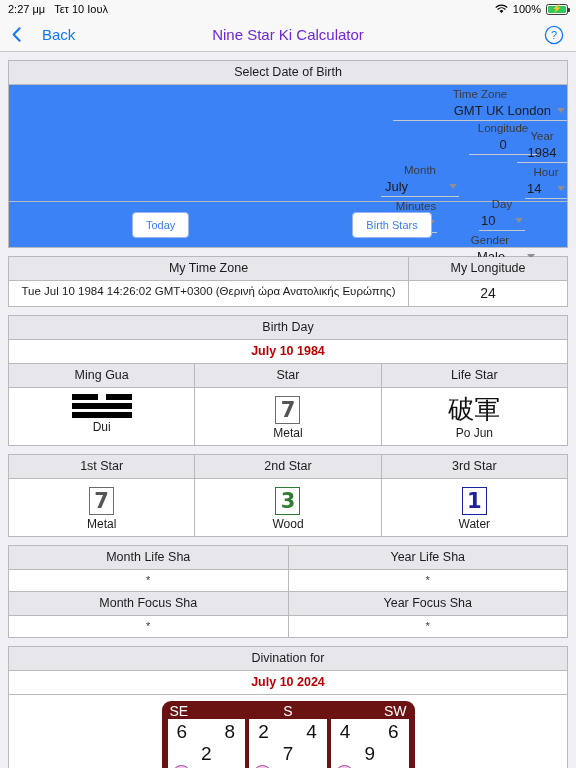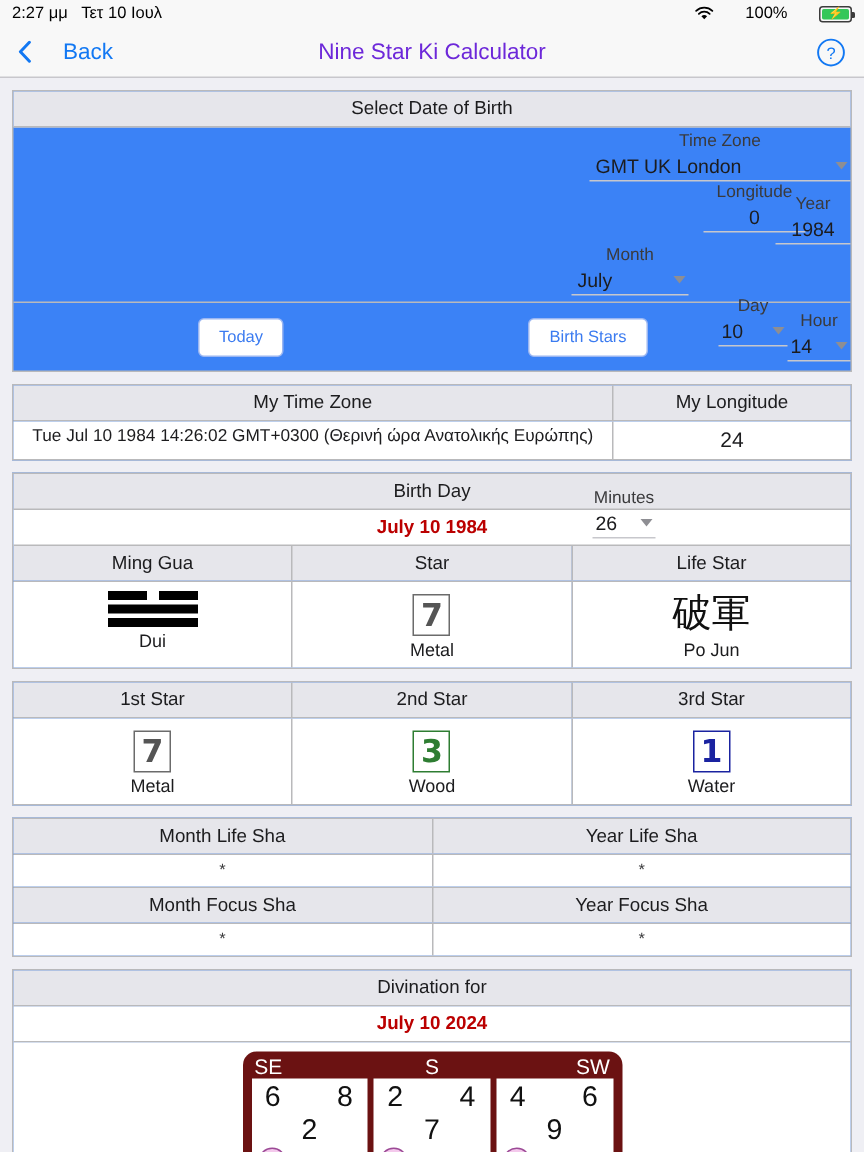--- a/index.html
+++ b/index.html
@@ -15,21 +15,21 @@
   .statusbar {
     height: 18px;
     background: #f8f8f8;
     display: flex;
     align-items: center;
     padding: 0 8px;
     font-size: 11px;
     color: #000;
   }
   .sb-left { display: flex; align-items: center; gap: 9px; }
-  .sb-right { margin-left: auto; display: flex; align-items: center; gap: 21px; }
+  .sb-right { margin-left: auto; display: flex; align-items: center; gap: 5px; }
   .wifi-icon { display: inline-block; width: 13px; height: 10px; position: relative; }
   .wifi-icon svg { display:block; }
   .battery {
     width: 22px; height: 11px;
     border: 1px solid #3c3c3c;
     border-radius: 2.5px;
     position: relative;
     padding: 1px;
   }
   .battery::after {
@@ -125,32 +125,32 @@
   .fval.ro { cursor: text; }
   .caret {
     width: 0; height: 0;
     border-left: 4.5px solid transparent;
     border-right: 4.5px solid transparent;
     border-top: 5px solid #8e8e93;
     display: inline-block;
     margin-bottom: 1px;
   }
   
-  .f-tz   { width: 174px; justify-content: space-between; padding-left: 4px;}
+  .f-tz   { width: 174px; justify-content: flex-end; padding-left: 4px;}
   .f-lon  { width: 68px; }
   .f-year { width: 50px; }
   .f-mon  { width: 78px; justify-content: space-between; padding-left: 4px;}
   .f-day  { width: 46px; justify-content: space-between;}
   .f-hour { width: 42px; justify-content: space-between;}
   .f-min  { width: 42px; justify-content: space-between;}
   .f-gen  { width: 62px; justify-content: space-between; margin-left: 32px;}
 
   .row1 { height: 42px; }
   .row2 { height: 36px; }
-  .row3 { height: 36px; gap: 42px; }
+  .row3 { height: 36px; }
 
   .btn-row {
     border-top: 1px solid #b9b9bb;
     height: 46px;
     display: flex;
     align-items: center;
   }
   .btn {
     border: 1px solid #9ab6f2;
     border-radius: 4px;

